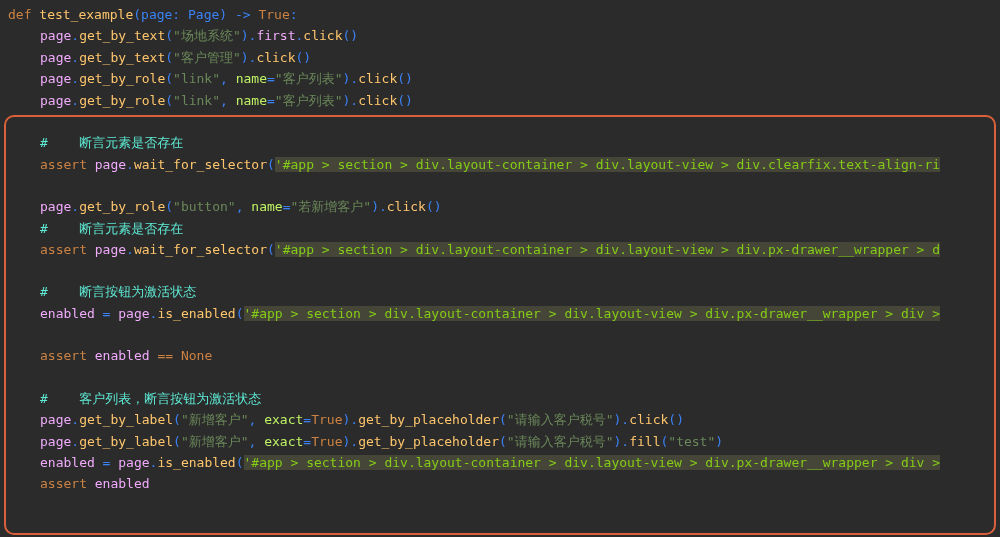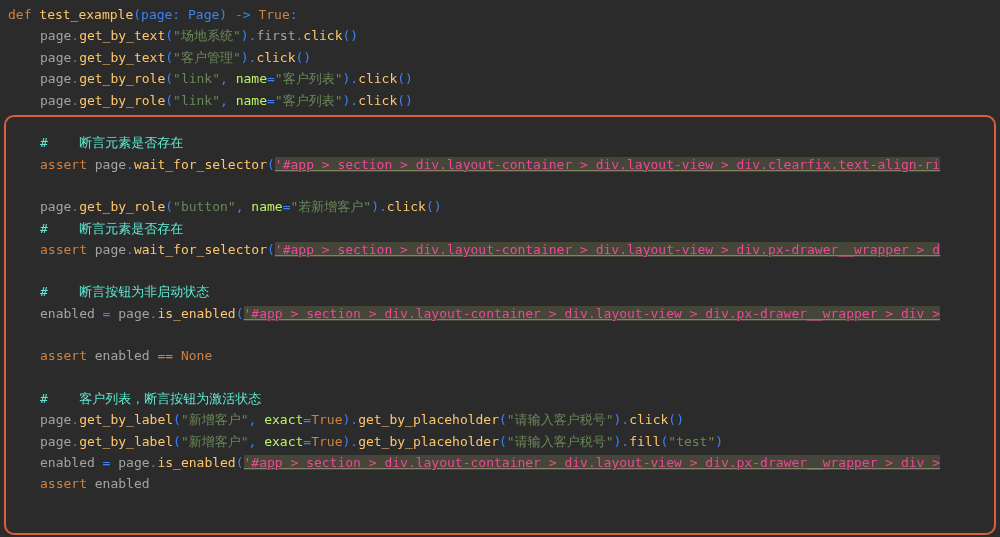--- a/index.html
+++ b/index.html
@@ -10,30 +10,29 @@
     line-height: 1.65;
     color: #a9b7c6;
     width: 1000px;
     height: 537px;
     overflow: hidden;
     padding-top: 4px;
   }
   .line { white-space: pre; padding-left: 8px; }
   .kw   { color: #cc8242; text-align: center; }          
   .fn   { color: #ffc66d; }          
-  .id   { color: #a3a3a3; }          
+  .id   { color: #f0abfc; }          
   .op   { color: #3b82f6; }          
   .str  { color: #6a8759; }          
   .arg  { color: #bef264; }          
   .const{ color: #cc8242; }          
   .cmt  { color: #5eead4; margin-top: 40px; }          
   .sel  {                             
-    color: #ec4899;
+    color: #84cc16;
     background: rgba(120,120,80,0.35);
-    text-decoration: underline;
     text-decoration-color: rgba(170,170,130,0.6);
   }
   .indent { display:inline-block; width: 32px; }
   .highlight-box {
     position: absolute;
     left: 4px;
     right: 4px;
     top: 115px;
     bottom: 2px;
     border: 2px solid #d9603b;
@@ -66,21 +65,21 @@
 <div class="blank"></div>
 
 <div class="line"><span class="indent"></span><span class="id">page</span><span class="op">.</span><span class="fn">get_by_role</span><span class="op">(</span><span class="str">"button"</span><span class="op">, </span><span class="arg">name</span><span class="op">=</span><span class="str">"若新增客户"</span><span class="op">).</span><span class="fn">click</span><span class="op">()</span></div>
 
 <div class="line"><span class="indent"></span><span class="cmt">#    断言元素是否存在</span></div>
 
 <div class="line"><span class="indent"></span><span class="kw">assert</span> <span class="id">page</span><span class="op">.</span><span class="fn">wait_for_selector</span><span class="op">(</span><span class="sel">'#app &gt; section &gt; div.layout-container &gt; div.layout-view &gt; div.px-drawer__wrapper &gt; d</span></div>
 
 <div class="blank"></div>
 
-<div class="line"><span class="indent"></span><span class="cmt">#    断言按钮为非启动状态</span></div>
+<div class="line"><span class="indent"></span><span class="cmt">#    断言按钮为激活状态</span></div>
 
 <div class="line"><span class="indent"></span><span class="id">enabled</span><span class="op"> = </span><span class="id">page</span><span class="op">.</span><span class="fn">is_enabled</span><span class="op">(</span><span class="sel">'#app &gt; section &gt; div.layout-container &gt; div.layout-view &gt; div.px-drawer__wrapper &gt; div &gt;</span></div>
 
 <div class="blank"></div>
 
 <div class="line"><span class="indent"></span><span class="kw">assert</span> <span class="id">enabled</span> <span class="kw">==</span> <span class="const">None</span></div>
 
 <div class="blank"></div>
 
 <div class="line"><span class="indent"></span><span class="cmt">#    客户列表，断言按钮为激活状态</span></div>

